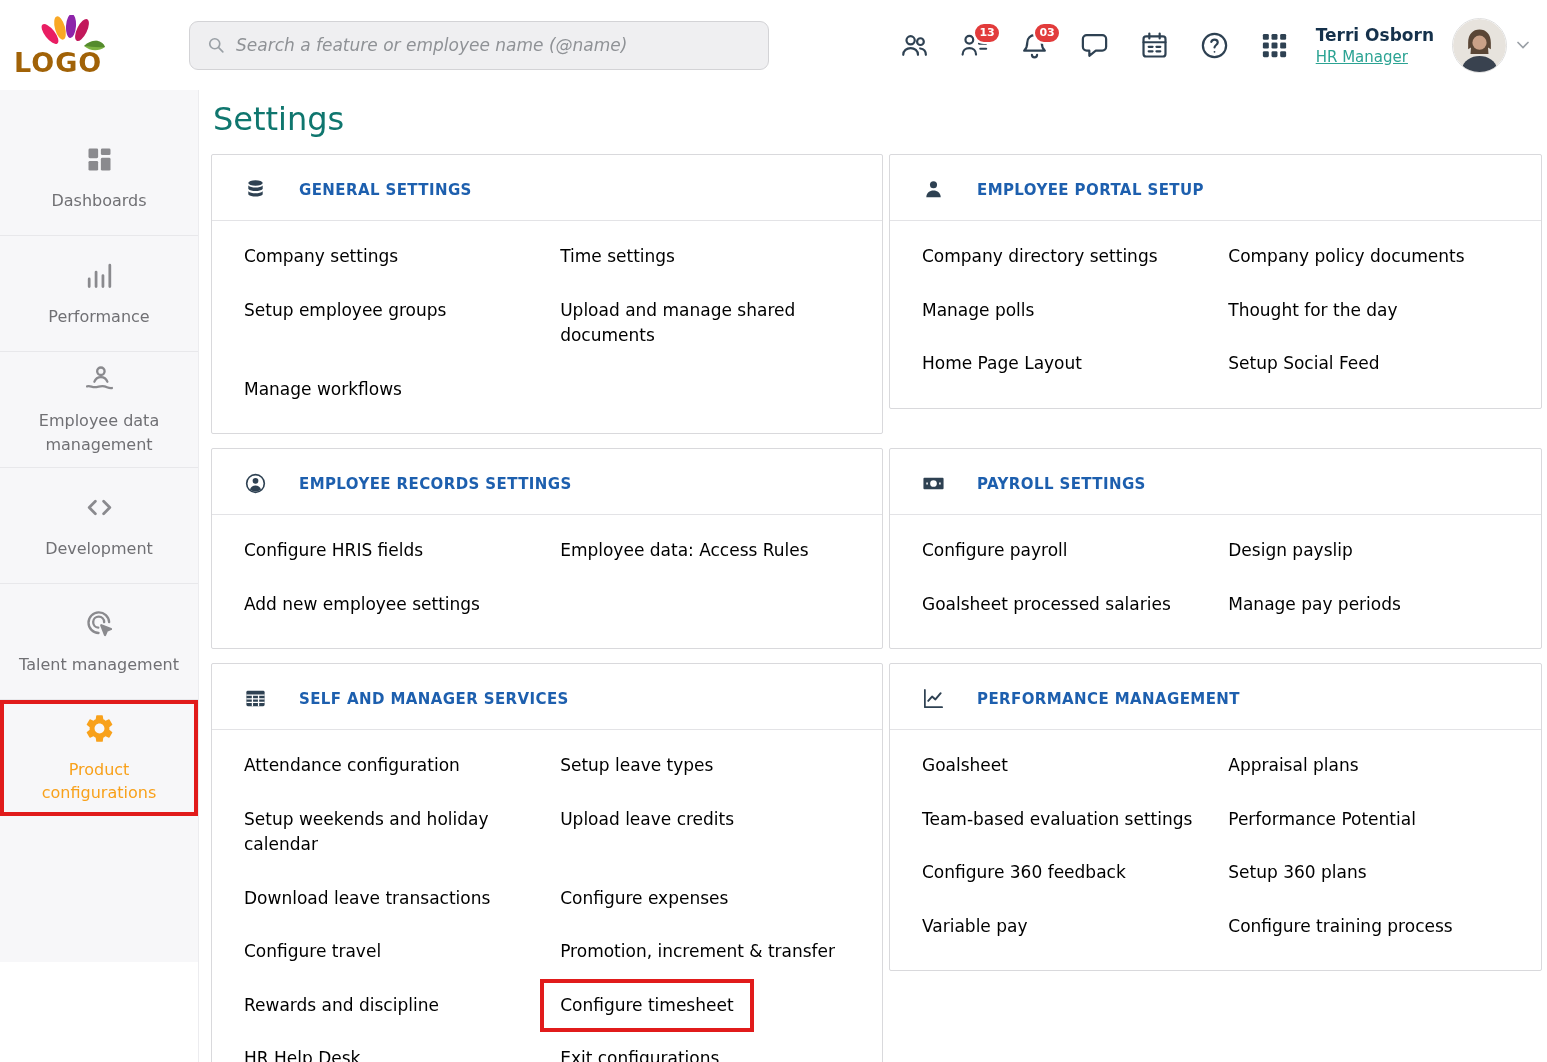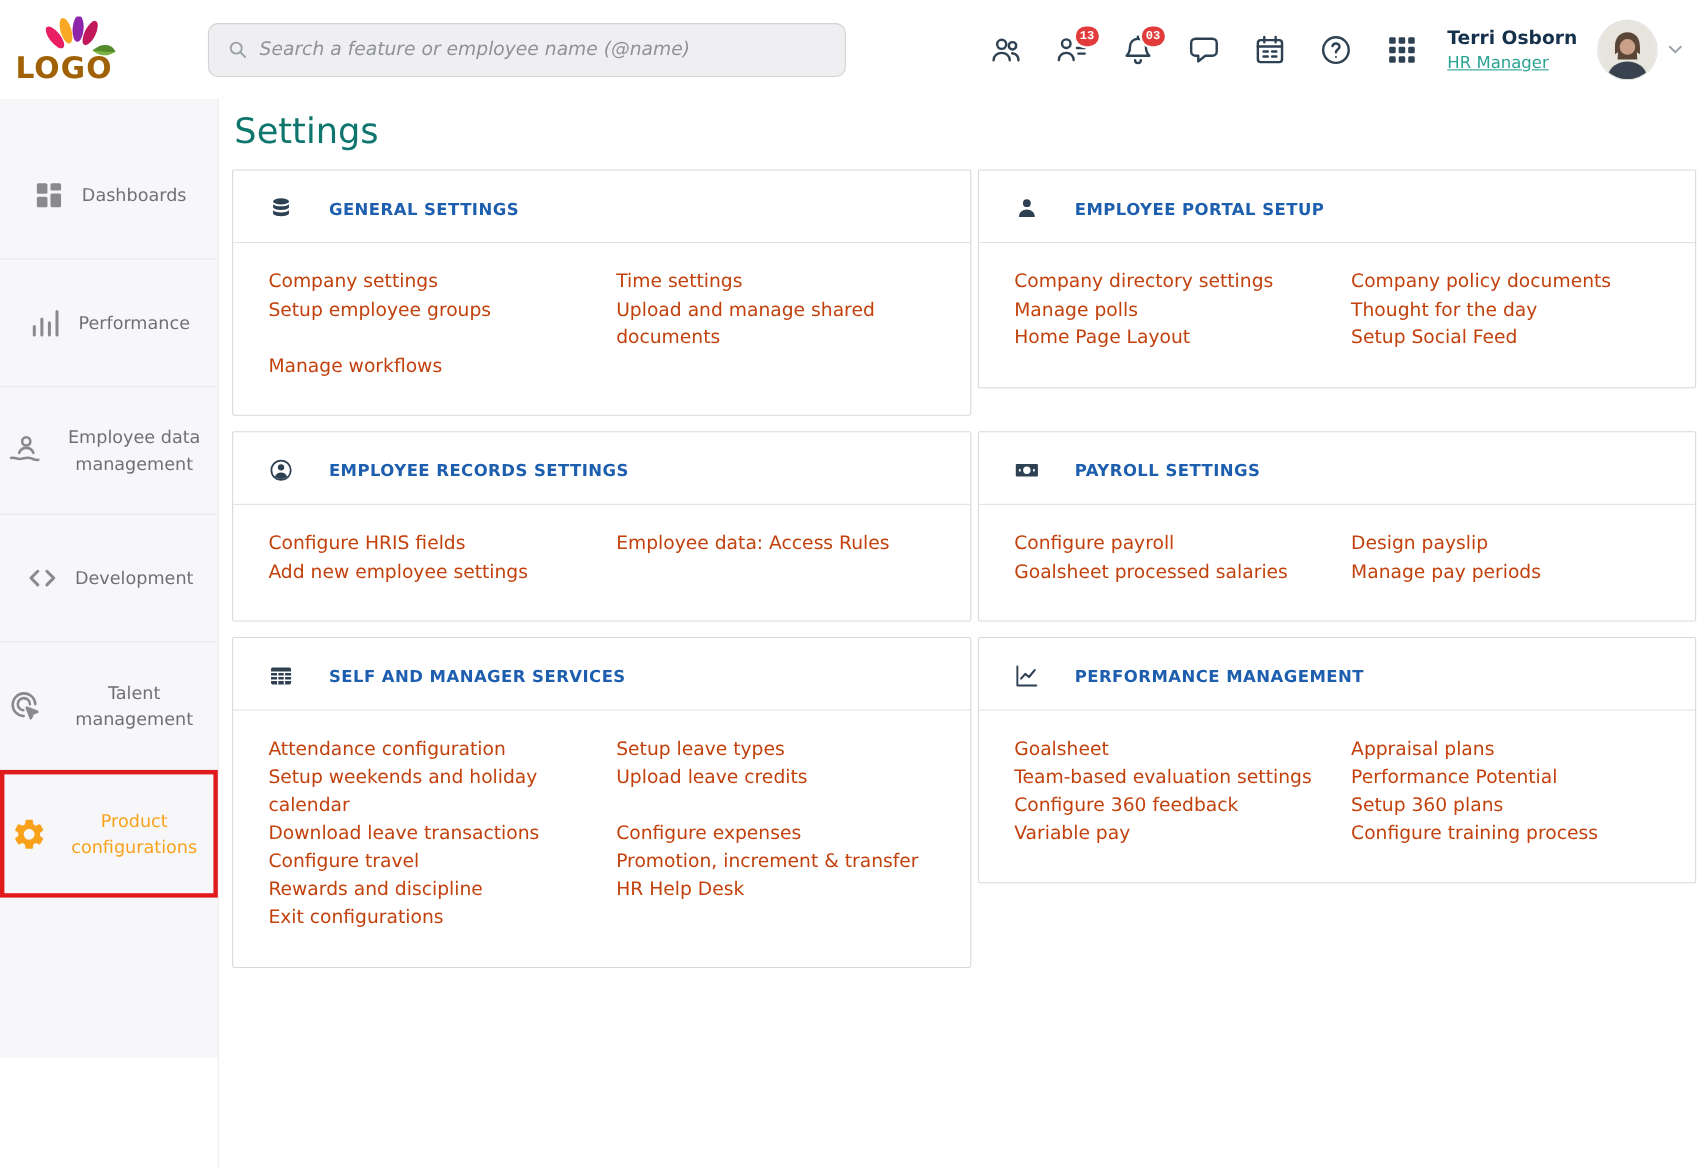--- a/index.html
+++ b/index.html
@@ -16,55 +16,55 @@
 
   
   .header { grid-column:2; grid-row:1; background:#fff; display:flex; align-items:center; padding-right:14px; }
   .search-box { width:580px; height:49px; background:#efeff1; border:1px solid #d3d3d6; border-radius:9px;
     display:flex; align-items:center; gap:10px; padding:0 16px; margin-left:-10px; }
   .search-box svg { width:20px; height:20px; flex:none; }
   .search-box input { flex:1; border:none; outline:none; background:transparent; font-size:17px; color:#444;
     font-family:inherit; }
   .search-box input::placeholder { font-style:italic; color:#8f9296; }
   .header-icons { margin-left:auto; display:flex; align-items:center; gap:29px; }
-  .hicon { position:relative; width:31px; height:31px; cursor:pointer; flex:none;font-family:Liberation Mono, monospace; }
+  .hicon { position:relative; width:31px; height:31px; cursor:pointer; flex:none; }
   .hicon svg { width:100%; height:100%; display:block; }
   .badge { position:absolute; top:-8px; right:-11px; min-width:22px; height:22px; padding:0 4px;
     background:#e23b3b; border:2px solid #fff; border-radius:11px; color:#fff; font-size:11px; font-weight:700;
     display:flex; align-items:center; justify-content:center; }
   .user-block { margin-left:26px; display:flex; flex-direction:column; gap:3px; cursor:pointer; }
   .user-name { font-size:17px; font-weight:700; color:#15314b; }
   .user-role { font-size:15px; color:#2ba393; text-decoration:underline; }
   .avatar { width:55px; height:55px; border-radius:50%; overflow:hidden; margin-left:18px; flex:none; cursor:pointer;
     border:1px solid #e0e0e0; }
   .avatar svg { width:100%; height:100%; display:block; }
   .chevron { width:20px; height:20px; margin-left:6px; cursor:pointer; }
   .chevron svg { width:100%; height:100%; }
 
   
   .sidebar { grid-column:1; grid-row:2; background:linear-gradient(to bottom,#f7f7f9 0,#f7f7f9 872px,#ffffff 872px);
     border-right:1px solid #ececef; padding-top:30px; }
-  .side-item { display:flex; align-items:center; justify-content:center; gap:13px;
+  .side-item { display:flex; flex-direction:column; align-items:center; justify-content:center; gap:13px;
     min-height:116px; padding:8px 6px; border-bottom:1px solid #e8e8eb; text-align:center; cursor:pointer; }
   .side-item:last-child { border-bottom:none; }
   .side-label { font-size:16px; line-height:1.45; color:#707074; }
   .side-item svg { width:33px; height:33px; flex:none; }
   .side-item.active .side-label { color:#f8a11b; }
   .side-item.annotated { border:4px solid #e11b1b; }
 
   
   .main { grid-column:2; grid-row:2; background:#fff; padding:8px 5px 10px 12px; overflow:hidden; }
   .page-title { font-size:32px; font-weight:400; color:#0f766e; margin:2px 0 16px 2px; }
   .cards { display:grid; grid-template-columns:672px 1fr; column-gap:6px; row-gap:14px; align-items:start; }
   .card { background:#fff; border:1px solid #d9d9dc; border-radius:2px; }
   .card-header { display:flex; align-items:center; gap:32px; padding:23px 30px 19px 32px; border-bottom:1px solid #e3e3e6; }
   .card-header svg { width:23px; height:23px; flex:none; }
   .card-title { font-size:15px; font-weight:700; letter-spacing:.4px; color:#1d5fae; }
-  .card-links { display:grid; grid-template-columns:52% 48%; padding:23px 30px 31px 32px;
-    font-size:17px; line-height:1.5; color:#c2410c; }
+  .card-links { display:grid; grid-template-columns:52% 48%; row-gap:28px; padding:23px 30px 31px 32px;
+    font-size:17px; line-height:1.5; color:#000000; }
   .link { cursor:pointer; padding-right:8px; }
   .red-box { display:inline-block; border:4px solid #e11b1b; padding:10px 16px; margin:-14px -20px; }
 </style>
 </head>
 <body>
 
 <div class="app">
 
   <div class="logo-cell">
     <div class="logo">
@@ -296,20 +296,23 @@
         <div class="card-links">
           <div class="link">Attendance configuration</div>
           <div class="link">Setup leave types</div>
           <div class="link">Setup weekends and holiday calendar</div>
           <div class="link">Upload leave credits</div>
           <div class="link">Download leave transactions</div>
           <div class="link">Configure expenses</div>
           <div class="link">Configure travel</div>
           <div class="link">Promotion, increment &amp; transfer</div>
           <div class="link">Rewards and discipline</div>
+          <div class="link">
+            <span class="red-box">Configure timesheet</span>
+          </div>
           <div class="link">HR Help Desk</div>
           <div class="link">Exit configurations</div>
         </div>
       </div>
 
       <div class="card">
         <div class="card-header">
           <svg viewBox="0 0 24 24" fill="none" stroke="#2e4152" stroke-linecap="round" stroke-linejoin="round">
             <path d="M3 3v18h18" stroke-width="1.8"></path>
             <path d="m6.5 14.5 4-4.5 3.5 3 5.5-6.5" stroke-width="2"></path>

